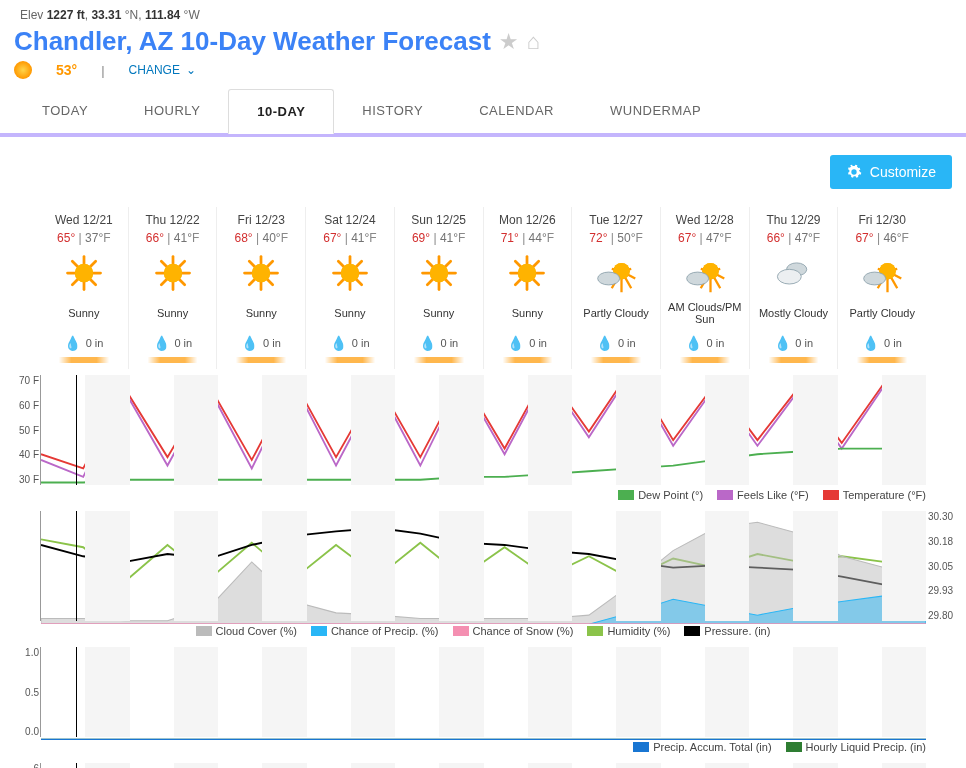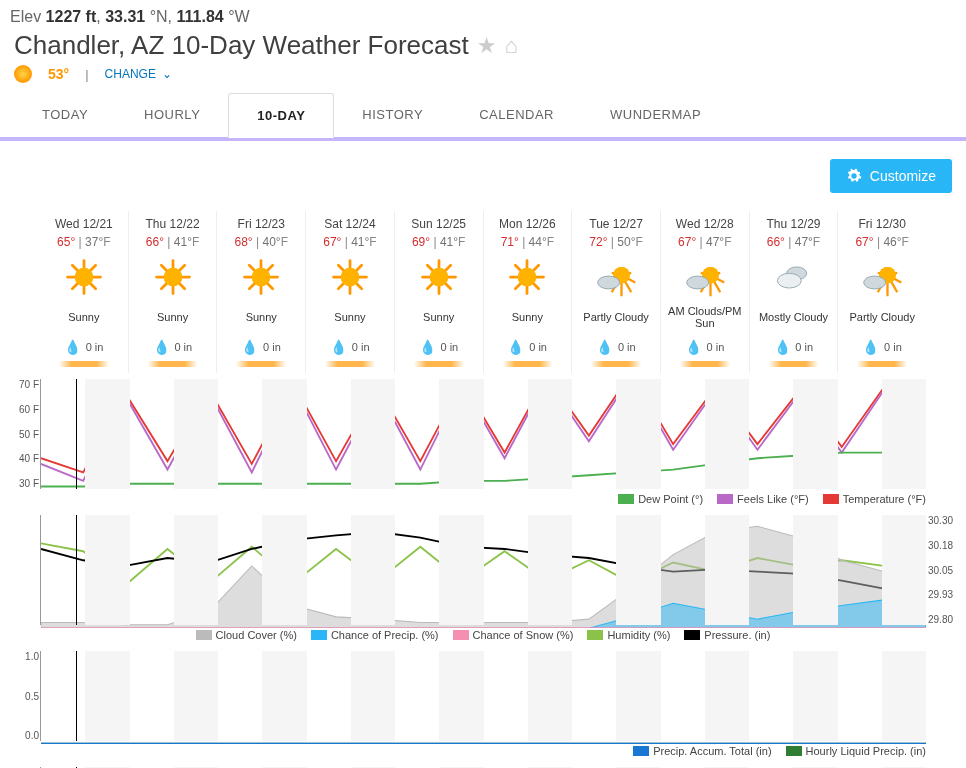--- a/index.html
+++ b/index.html
@@ -1,22 +1,22 @@
 <!DOCTYPE html>
 <html><head>
 <meta charset="utf-8">
 <style>
 *{margin:0;padding:0;box-sizing:border-box;font-family:Arial,Helvetica,sans-serif}
 body{background:#fff;color:#333;width:966px}
-.top-meta{padding:8px 10px 4px;font-size:16px;color:#666}
+.top-meta{padding:8px 20px 4px;font-size:12px;color:#666}
 .top-meta b{color:#333}
 .page-title{padding:0 14px 4px;display:flex;align-items:center;gap:8px}
-.page-title h1{font-size:26px;font-weight:400;color:#404040}
+.page-title h1{font-size:26px;font-weight:700;color:#3b82f6}
 .star,.home{color:#ccc;font-size:22px}
-.station-line{padding:0 14px 10px;display:flex;align-items:center;gap:16px;font-size:13px}
+.station-line{padding:0 14px 10px;display:flex;align-items:center;gap:24px;font-size:13px}
 .sun-small{width:18px;height:18px;border-radius:50%;background:radial-gradient(circle,#ffd54a 0,#ff9800 70%);position:relative}
 .temp-cur{color:#ff9800;font-weight:700;font-size:14px}
 .station-link{color:#0277bd;font-weight:700;letter-spacing:.5px}
 .divider{color:#888}
 .change{color:#0277bd;font-size:12px;display:flex;align-items:center;gap:6px}
 .chev{color:#0277bd}
 .tabs{display:flex;border-bottom:4px solid #c4b5fd;padding:0 14px;gap:0}
 .tab{padding:14px 28px;font-size:13px;color:#666;letter-spacing:.5px;cursor:pointer}
 .tab.active{color:#222;font-weight:700;border:1px solid #ddd;border-bottom:1px solid #fff;margin-bottom:-1px;background:#fff;border-radius:3px 3px 0 0}
 .content{padding:18px 14px}

